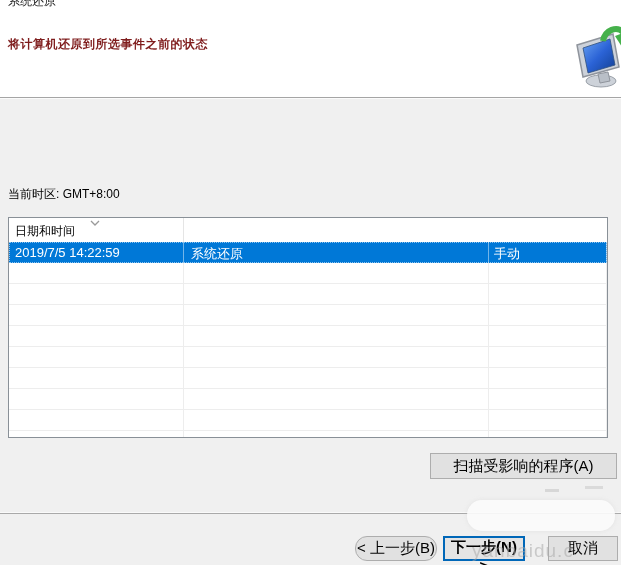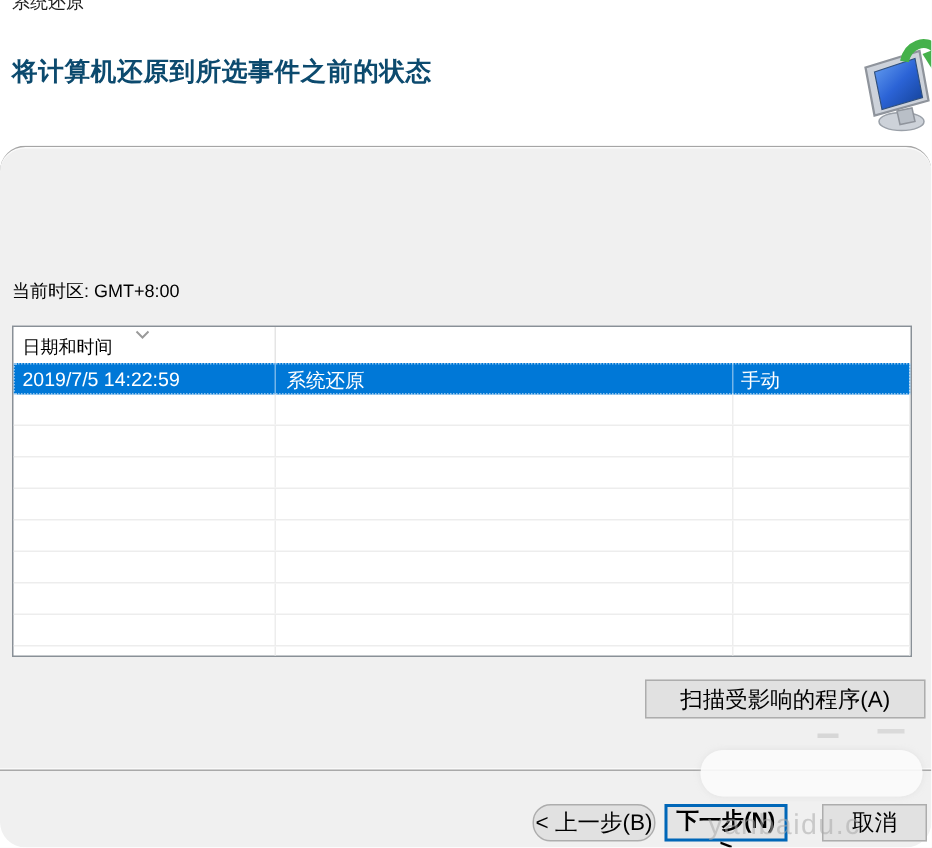--- a/index.html
+++ b/index.html
@@ -2,26 +2,26 @@
 <html><head>
 <meta charset="utf-8">
 <style>
   * { margin:0; padding:0; box-sizing:border-box; }
   html,body { background:#fff; }
   body { font-family:"Liberation Sans","DejaVu Sans",sans-serif; }
   .stage{ position:relative; width:621px; height:565px; background:#fff; overflow:hidden; }
 
   
   .title-remnant{ position:absolute; left:8px; top:-7px; font-size:12px; color:#1c1c1c; }
-  .heading{ position:absolute; left:8px; top:36px; font-size:17px; font-weight:bold; color:#0c4a6e; letter-spacing:.5px; }
+  .heading{ position:absolute; left:8px; top:36px; font-size:12px; font-weight:bold; color:#7f1d1d; letter-spacing:.5px; }
   .restore-icon{ position:absolute; top:24px; right:-7px; width:54px; height:66px; }
 
   
   .lower{ position:absolute; left:0; top:97px; width:621px; height:468px;
-          background:#f0f0f0; border-top:1px solid #a5a5a5; box-shadow:inset 0 1px 0 #fbfbfb;border-radius:17px; }
+          background:#f0f0f0; border-top:1px solid #a5a5a5; box-shadow:inset 0 1px 0 #fbfbfb; }
   .tz{ position:absolute; left:8px; top:88px; font-size:12px; color:#000; }
 
   
   .rtable{ position:absolute; left:8px; top:119px; width:600px; height:221px;
            background:#fff; border:1px solid #899097; overflow:hidden; }
   .trow{ display:flex; width:100%; }
   .thead{ height:24px; }
   .thead .cell{ font-size:12px; color:#000; padding-top:5px; border-right:1px solid #e5e5e5; position:relative; }
   .cell{ overflow:hidden; white-space:nowrap; }
   .c1{ width:175px; padding-left:6px; }

